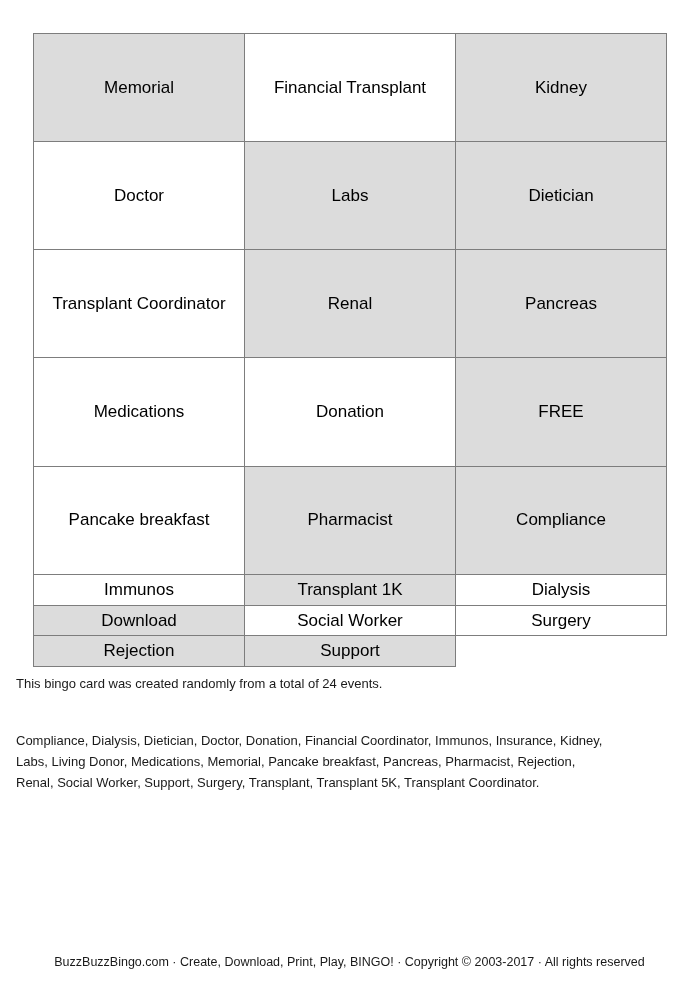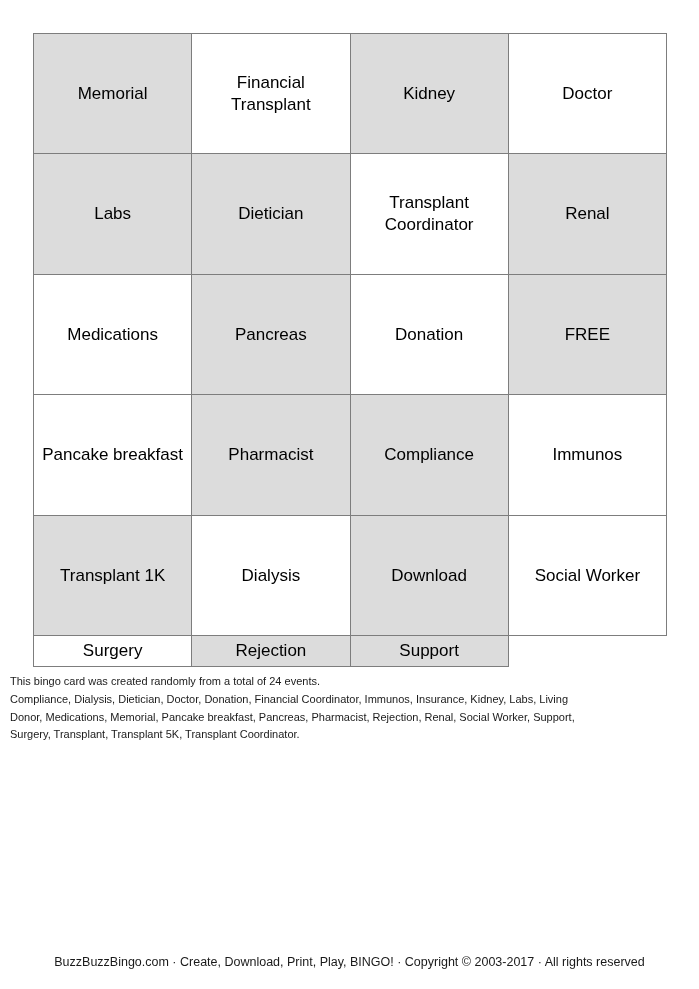--- a/index.html
+++ b/index.html
@@ -23,21 +23,21 @@
   
   .bingo-card {
     position: absolute;
     left: 33px;
     top: 33px;
     width: 634px;
     height: 634px;
     border-top: 1px solid #7d7d7d;
     border-left: 1px solid #7d7d7d;
     display: grid;
-    grid-template-columns: repeat(4, 1fr);
+    grid-template-columns: repeat(3, 1fr);
     grid-template-rows: repeat(5, 1fr);
     background: #ffffff;
   }
 
   .bingo-cell {
     border-right: 1px solid #7d7d7d;
     border-bottom: 1px solid #7d7d7d;
     display: flex;
     align-items: center;
     justify-content: center;
@@ -56,35 +56,36 @@
 
   .bingo-cell .cell-label {
     display: block;
     max-width: 100%;
     word-wrap: break-word;
   }
 
   
   .fineprint {
     position: absolute;
-    left: 10px;
+    left: 16px;
     top: 673px;
     width: 660px;
-    font-size: 11px;
+    font-size: 13px;
     line-height: 1.62;
     color: #1a1a1a;
   }
 
   .fineprint-line {
     display: block;
   }
 
   .fineprint-events {
     display: block;
     width: 590px;
+    margin-top: 36px;
   }
 
   
   .footer {
     position: absolute;
     left: 0;
     top: 955px;
     width: 699px;
     text-align: center;
     font-size: 12.5px;
@@ -115,25 +116,25 @@
       </div>
       <div class="bingo-cell shaded">
         <span class="cell-label">Dietician</span>
       </div>
       <div class="bingo-cell">
         <span class="cell-label">Transplant Coordinator</span>
       </div>
       <div class="bingo-cell shaded">
         <span class="cell-label">Renal</span>
       </div>
+      <div class="bingo-cell shaded">
+        <span class="cell-label">Pancreas</span>
+      </div>
       <div class="bingo-cell">
         <span class="cell-label">Medications</span>
-      </div>
-      <div class="bingo-cell shaded">
-        <span class="cell-label">Pancreas</span>
       </div>
       <div class="bingo-cell">
         <span class="cell-label">Donation</span>
       </div>
       <div class="bingo-cell shaded">
         <span class="cell-label">FREE</span>
       </div>
       <div class="bingo-cell">
         <span class="cell-label">Pancake breakfast</span>
       </div>

